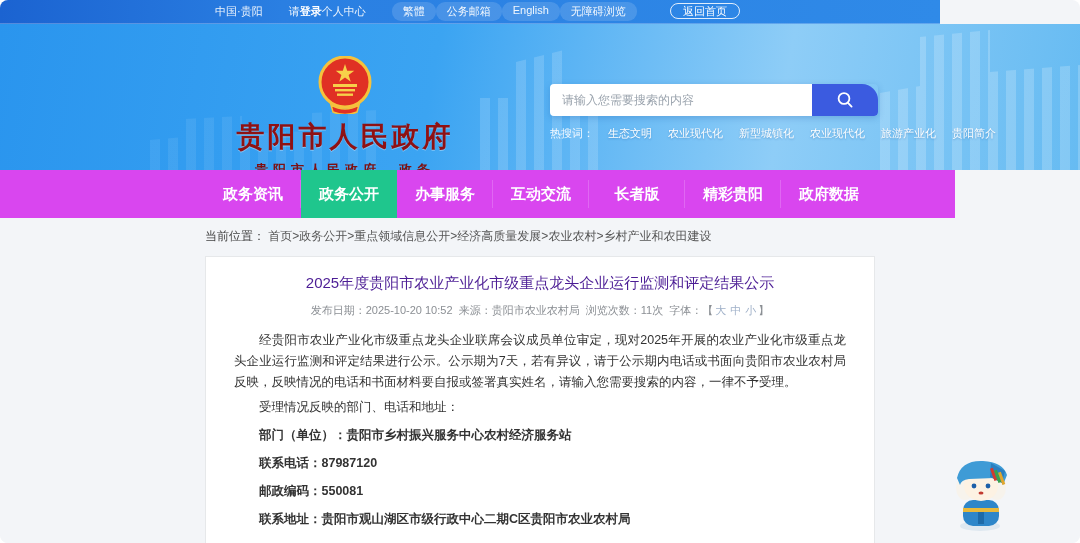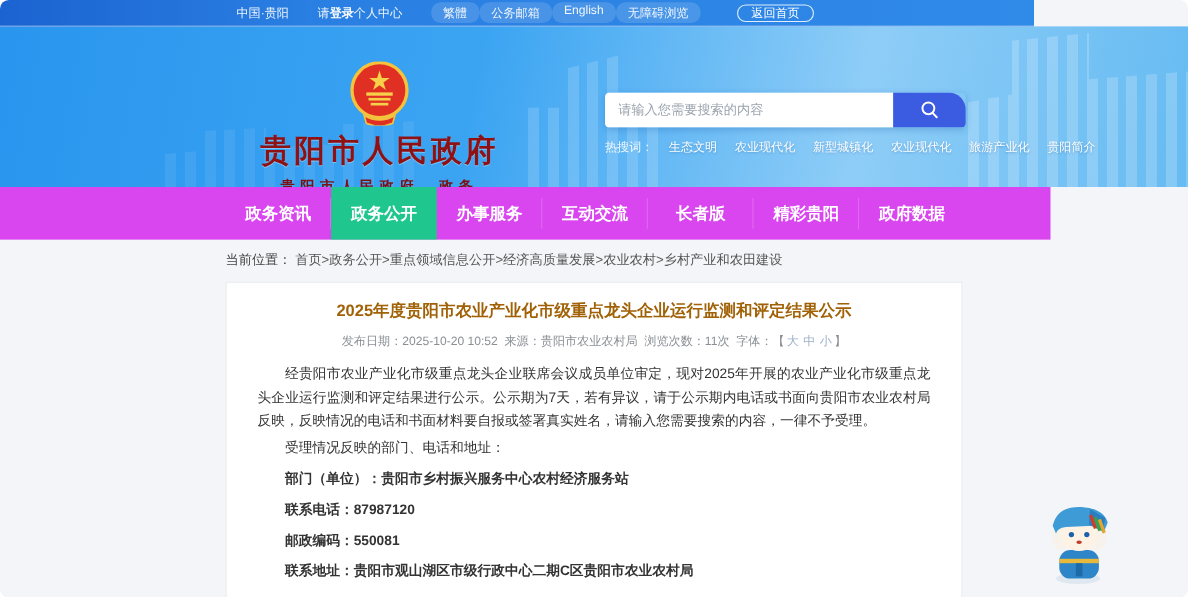--- a/index.html
+++ b/index.html
@@ -53,21 +53,21 @@
   .nav-tab.active::after { display:none; }
 
   
   .content { position:absolute; top:218px; left:0; width:1080px; height:325px; background:#f3f5f8; }
   .breadcrumb { padding:10px 0 8px 205px; font-size:12px; color:#555; }
   .breadcrumb .bc-label { color:#444; }
   .breadcrumb .bc-path { color:#555; cursor:pointer; }
 
   .card { position:absolute; top:38px; left:205px; width:670px; height:600px; background:#fff;
     border:1px solid #e6e8ea; padding:16px 28px 0 28px; }
-  .art-title { text-align:center; font-size:15px; font-weight:bold; color:#a16207; line-height:20px; }
+  .art-title { text-align:center; font-size:15px; font-weight:normal; color:#4c1d95; line-height:20px; }
   .art-meta { margin-top:10px; text-align:center; font-size:11px; color:#8b8f94; }
   .art-meta .fs { color:#9fb0c8; cursor:pointer; margin:0 2px; }
   .art-body { margin-top:12px; font-size:12.5px; color:#333; line-height:21px; text-align:justify; }
   .para1 { text-indent:2em; }
   .para2 { text-indent:2em; margin-top:4px; }
   .contact-line { text-indent:2em; margin-top:7px; font-size:12.5px; color:#333;font-weight:bold; }
 
   
   .mascot { position:absolute; left:945px; top:448px; width:72px; height:88px; cursor:pointer; }
 </style>

